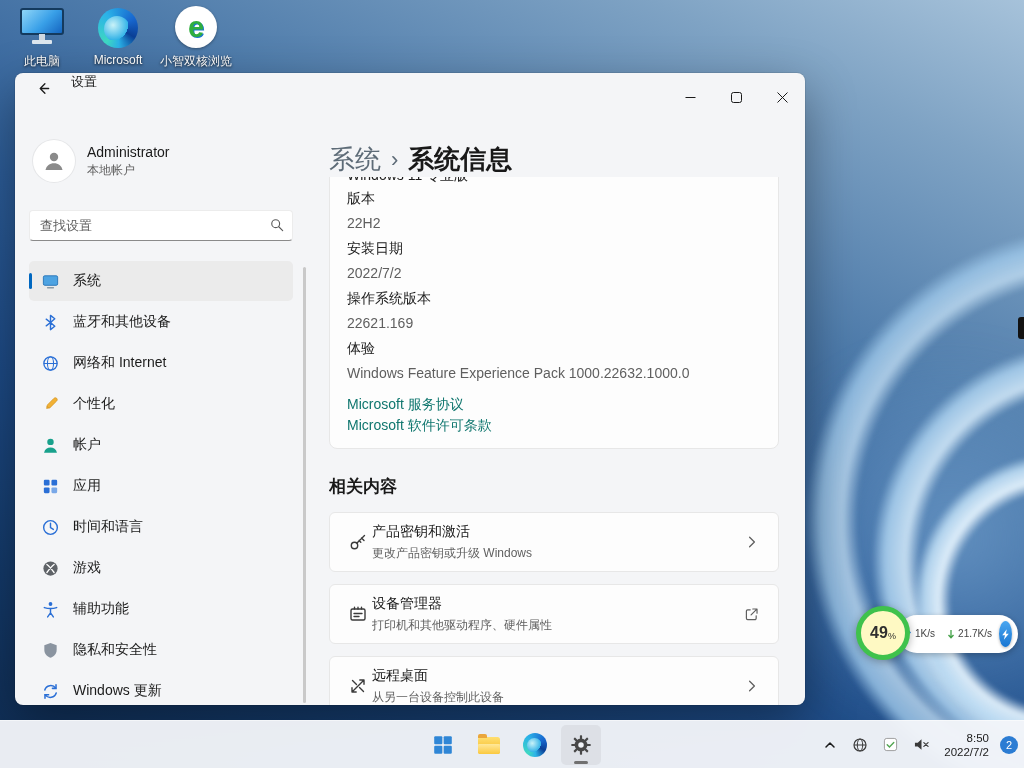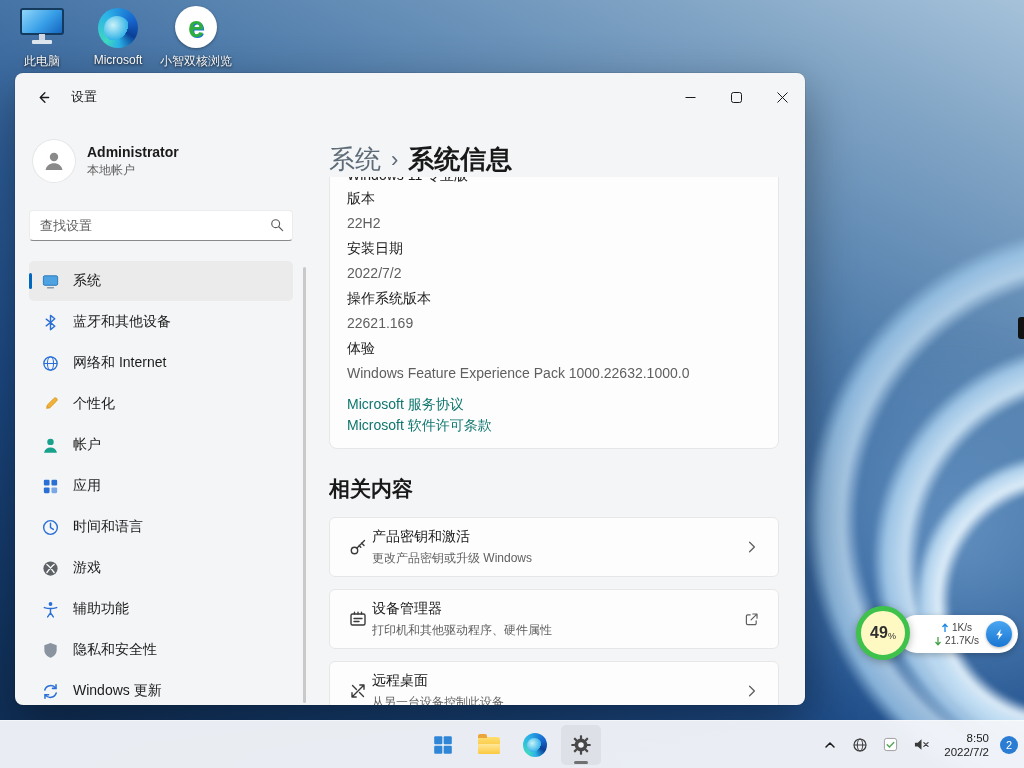--- a/index.html
+++ b/index.html
@@ -39,33 +39,33 @@
     background:radial-gradient(circle at 35% 35%,#c9f2f8,#35b4e8 62%,transparent 63%)}
   .xz-logo{width:42px;height:42px;border-radius:50%;background:#fff;display:flex;align-items:center;justify-content:center;
     box-shadow:0 1px 3px rgba(0,0,0,.35)}
   .xz-logo::before{content:"e";font-size:29px;font-weight:bold;color:#2fae3e;line-height:1;
     text-shadow:1px 1px 0 #1976d2}
 
   
   .window{position:absolute;left:15px;top:73px;width:790px;height:632px;background:#f4f5f7;border-radius:8px;
     box-shadow:0 18px 50px rgba(0,0,0,.38),0 0 0 1px rgba(0,0,0,.08);overflow:hidden;z-index:2;
     display:flex;flex-direction:column}
-  .titlebar{flex:0 0 48px;display:flex;align-items:center}
+  .titlebar{flex:0 0 48px;display:flex;align-items:flex-start}
   .back-btn{width:36px;height:30px;margin-left:10px;border-radius:4px;display:flex;align-items:center;justify-content:center}
   .window-title{font-size:13px;color:#1a1a1a;margin-left:10px}
   .win-controls{margin-left:auto;display:flex;height:100%}
   .win-btn{width:46px;height:100%;display:flex;align-items:center;justify-content:center}
   .win-body{flex:1;display:flex;min-height:0}
 
   
   .sidebar{flex:0 0 292px;width:292px;padding:0 14px;position:relative}
   .account{margin-top:19px;display:flex;align-items:center;gap:12px;padding:0 4px;border-radius:5px}
   .avatar{width:42px;height:42px;border-radius:50%;background:#fff;display:flex;align-items:center;justify-content:center;
     box-shadow:0 0 0 1px rgba(0,0,0,.06)}
-  .account-name{font-size:14px;font-weight:bold;color:#1a1a1a}
+  .account-name{font-size:14px;font-weight:normal;color:#1a1a1a}
   .account-type{font-size:12px;color:#5f5f5f;margin-top:2px}
   .search-wrap{margin-top:28px;position:relative}
   .search-input{width:100%;height:31px;border:1px solid #ececec;border-bottom:1px solid #8a8a8a;border-radius:4px;
     background:#fff;padding:0 30px 0 10px;font-size:13px;font-family:inherit;color:#1a1a1a;outline:none}
   .search-input::placeholder{color:#606060}
   .search-ico{position:absolute;right:9px;top:8px;display:flex}
   .nav{margin-top:20px}
   .nav-item{height:40px;display:flex;align-items:center;gap:13px;padding:0 12px;border-radius:5px;position:relative;margin-bottom:1px}
   .nav-item.selected{background:#ebebeb}
   .nav-item.selected::before{content:"";position:absolute;left:0;top:12px;height:16px;width:3px;border-radius:2px;background:#0067c0}
@@ -80,34 +80,34 @@
   .crumb-sep{color:#5d6b77;font-size:22px;padding-top:2px}
   .crumb-current{color:#191919;font-weight:600}
   .content{flex:1;overflow:hidden;margin-top:2px}
   .about-card{margin-top:-14px;background:#fdfdfd;border:1px solid #e7e7e7;border-radius:8px;padding:0 17px 12px}
   .about-line{font-size:14px;line-height:25px}
   .about-line.clipped{line-height:22px;color:#1b1b1b}
   .about-line.lbl{color:#1b1b1b}
   .about-line.val{color:#5f5f5f}
   .about-links{margin-top:8px}
   .about-link{display:block;font-size:14px;line-height:21px;color:#0f766e;text-decoration:none;width:max-content;cursor:pointer}
-  .related-header{margin-top:26px;font-size:21px;font-weight:bold;color:#191919}
+  .related-header{margin-top:26px;font-size:17px;font-weight:bold;color:#191919}
   .rel-card{margin-top:14px;height:60px;background:#fdfdfd;border:1px solid #e7e7e7;border-radius:6px;
     display:flex;align-items:center;padding:0 18px;gap:4px;cursor:pointer}
   .rel-card + .rel-card{margin-top:12px}
   .rel-ico{width:20px;height:20px;display:flex;align-items:center;justify-content:center;flex:0 0 20px}
   .rel-title{font-size:14px;color:#1b1b1b}
   .rel-sub{font-size:12px;color:#5f5f5f;margin-top:4px}
   .rel-chev{margin-left:auto;display:flex}
 
   
   .float-widget{position:absolute;left:856px;top:606px;width:164px;height:58px;z-index:3}
   .speed-pill{position:absolute;left:42px;top:9px;width:120px;height:38px;background:#fff;border-radius:19px;
     box-shadow:0 2px 6px rgba(0,0,0,.25);display:flex;align-items:center;justify-content:flex-end;padding:0 6px 0 20px;gap:7px}
-  .speed-col{display:flex;flex-direction:column;align-items:center;gap:1px}
+  .speed-col{display:flex;flex-direction:row;align-items:flex-start;gap:12px}
   .speed-row{display:flex;align-items:center;gap:3px;font-size:10px;color:#444;line-height:12px;white-space:nowrap}
   .boost-btn{width:26px;height:26px;border-radius:50%;background:linear-gradient(180deg,#4aa6f0,#1976d2);
     display:flex;align-items:center;justify-content:center;box-shadow:0 1px 3px rgba(0,0,0,.3);cursor:pointer}
   .ball{position:absolute;left:0;top:0;width:54px;height:54px;border-radius:50%;background:#fef9c3;border:5px solid #3fc24c;
     box-shadow:0 2px 8px rgba(0,0,0,.3);display:flex;align-items:center;justify-content:center;cursor:pointer}
   .pct{font-size:16px;font-weight:bold;color:#2f2f2f}
   .pct-unit{font-size:9px;color:#2f2f2f;margin-top:5px}
 
   
   .taskbar{position:absolute;left:0;bottom:0;width:100%;height:48px;background:rgba(242,245,249,.96);

